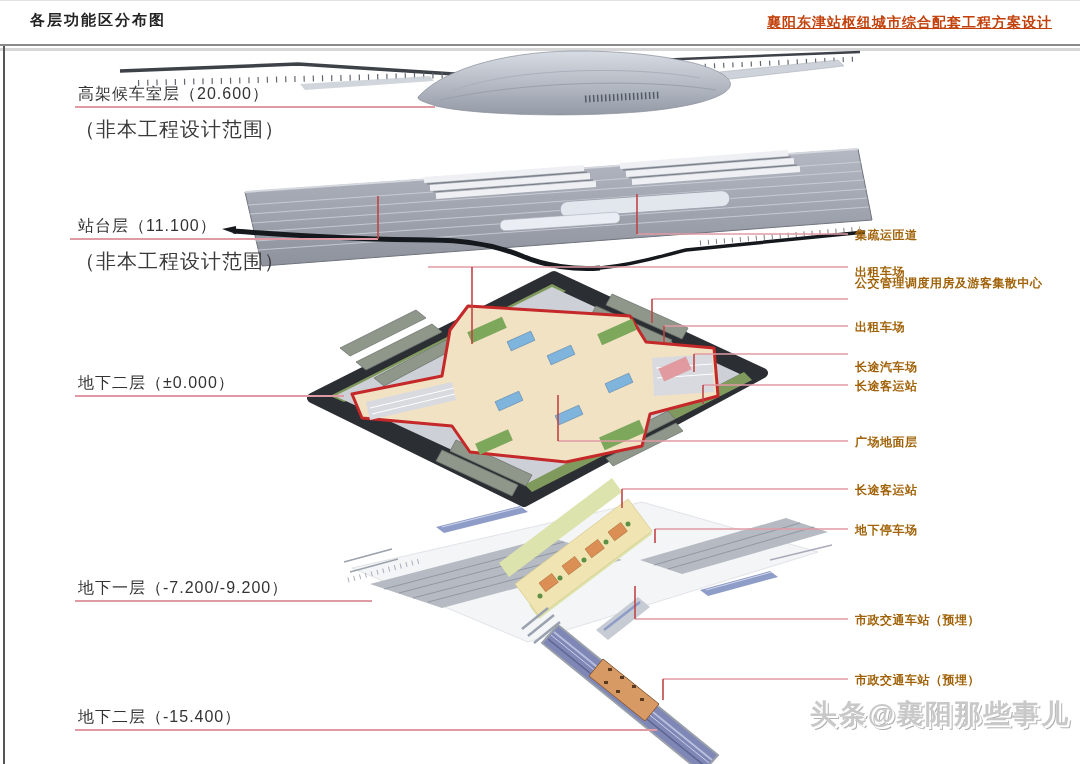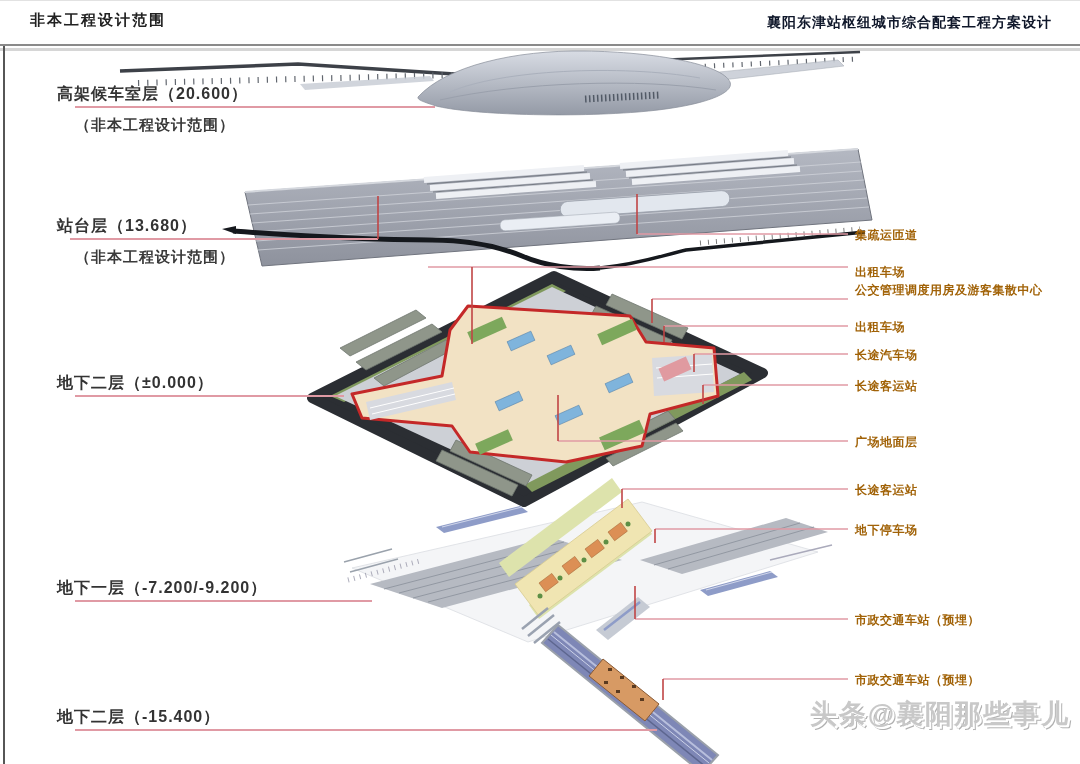--- a/index.html
+++ b/index.html
@@ -6,41 +6,41 @@
   body{
     width:1080px;height:764px;position:relative;overflow:hidden;
     background:#ffffff;
     font-family:"Liberation Sans","DejaVu Sans",sans-serif;
     color:#333;
   }
   .abs{position:absolute;}
   
   .top-hairline{left:0;top:0;width:1080px;height:1px;background:#e2e2e2;}
   .hdr-left{left:30px;top:11px;font-size:15px;font-weight:700;color:#222;letter-spacing:2px;}
-  .hdr-right{right:28px;top:14px;font-size:14px;font-weight:700;color:#0f172a;letter-spacing:1px;}
+  .hdr-right{right:28px;top:14px;font-size:14px;font-weight:700;color:#c2410c;letter-spacing:1px;text-decoration:underline;}
   .hdr-rule1{left:0;top:44px;width:1080px;height:2px;background:#8a8a8a;}
   .hdr-rule2{left:0;top:48px;width:1080px;height:3px;background:#d6d6d6;}
   .left-frame{left:3px;top:46px;width:2px;height:718px;background:#565656;}
   
-  .llabel{left:57px;font-size:16px;font-weight:700;color:#333;letter-spacing:1px;white-space:nowrap;}
-  .lnote{left:75px;font-size:15px;font-weight:700;color:#3a3a3a;letter-spacing:1px;white-space:nowrap;}
+  .llabel{left:78px;font-size:16px;font-weight:400;color:#333;letter-spacing:1px;white-space:nowrap;}
+  .lnote{left:75px;font-size:20px;font-weight:400;color:#3a3a3a;letter-spacing:1px;white-space:nowrap;}
   
   .rlabel{left:855px;font-size:12px;font-weight:600;color:#a16207;letter-spacing:.5px;white-space:nowrap;}
   
   .watermark{
     right:10px;top:696px;font-size:27px;font-weight:700;letter-spacing:2px;
     color:#c8c8c8;text-shadow:2px 2px 0 #ffffff,3px 3px 0 #b0b0b0;white-space:nowrap;
   }
   svg{position:absolute;left:0;top:0;}
 </style>
 </head>
 <body>
 
 <div class="abs top-hairline"></div>
-<div class="abs hdr-left">非本工程设计范围</div>
+<div class="abs hdr-left">各层功能区分布图</div>
 <div class="abs hdr-right">襄阳东津站枢纽城市综合配套工程方案设计</div>
 <div class="abs hdr-rule1"></div>
 <div class="abs hdr-rule2"></div>
 <div class="abs left-frame"></div>
 
 <svg width="1080" height="764" viewBox="0 0 1080 764">
   <defs>
     <linearGradient id="gRoof" x1="0" y1="0" x2="0" y2="1">
       <stop offset="0" stop-color="#d8dce4"></stop>
         <stop offset="1" stop-color="#949aa6"></stop>
@@ -243,31 +243,31 @@
       <line x1="622" y1="489" x2="622" y2="508"></line>
       <line x1="655" y1="529" x2="655" y2="543"></line>
       <line x1="635" y1="619" x2="635" y2="586"></line>
       <line x1="663" y1="679" x2="663" y2="700"></line>
     </g>
   </g>
 </svg>
 
 <div class="abs llabel" style="top:84px">高架候车室层（20.600）</div>
 <div class="abs lnote" style="top:116px">（非本工程设计范围）</div>
-<div class="abs llabel" style="top:216px">站台层（13.680）</div>
+<div class="abs llabel" style="top:216px">站台层（11.100）</div>
 <div class="abs lnote" style="top:248px">（非本工程设计范围）</div>
 <div class="abs llabel" style="top:373px">地下二层（±0.000）</div>
 <div class="abs llabel" style="top:578px">地下一层（-7.200/-9.200）</div>
 <div class="abs llabel" style="top:707px">地下二层（-15.400）</div>
 
 <div class="abs rlabel" style="top:227px">集疏运匝道</div>
 <div class="abs rlabel" style="top:264px">出租车场</div>
-<div class="abs rlabel" style="top:282px">公交管理调度用房及游客集散中心</div>
+<div class="abs rlabel" style="top:275px">公交管理调度用房及游客集散中心</div>
 <div class="abs rlabel" style="top:319px">出租车场</div>
-<div class="abs rlabel" style="top:347px">长途汽车场</div>
+<div class="abs rlabel" style="top:359px">长途汽车场</div>
 <div class="abs rlabel" style="top:378px">长途客运站</div>
 <div class="abs rlabel" style="top:434px">广场地面层</div>
 <div class="abs rlabel" style="top:482px">长途客运站</div>
 <div class="abs rlabel" style="top:522px">地下停车场</div>
 <div class="abs rlabel" style="top:612px">市政交通车站（预埋）</div>
 <div class="abs rlabel" style="top:672px">市政交通车站（预埋）</div>
 
 <div class="abs watermark">头条@襄阳那些事儿</div>
 
 </body></html>

